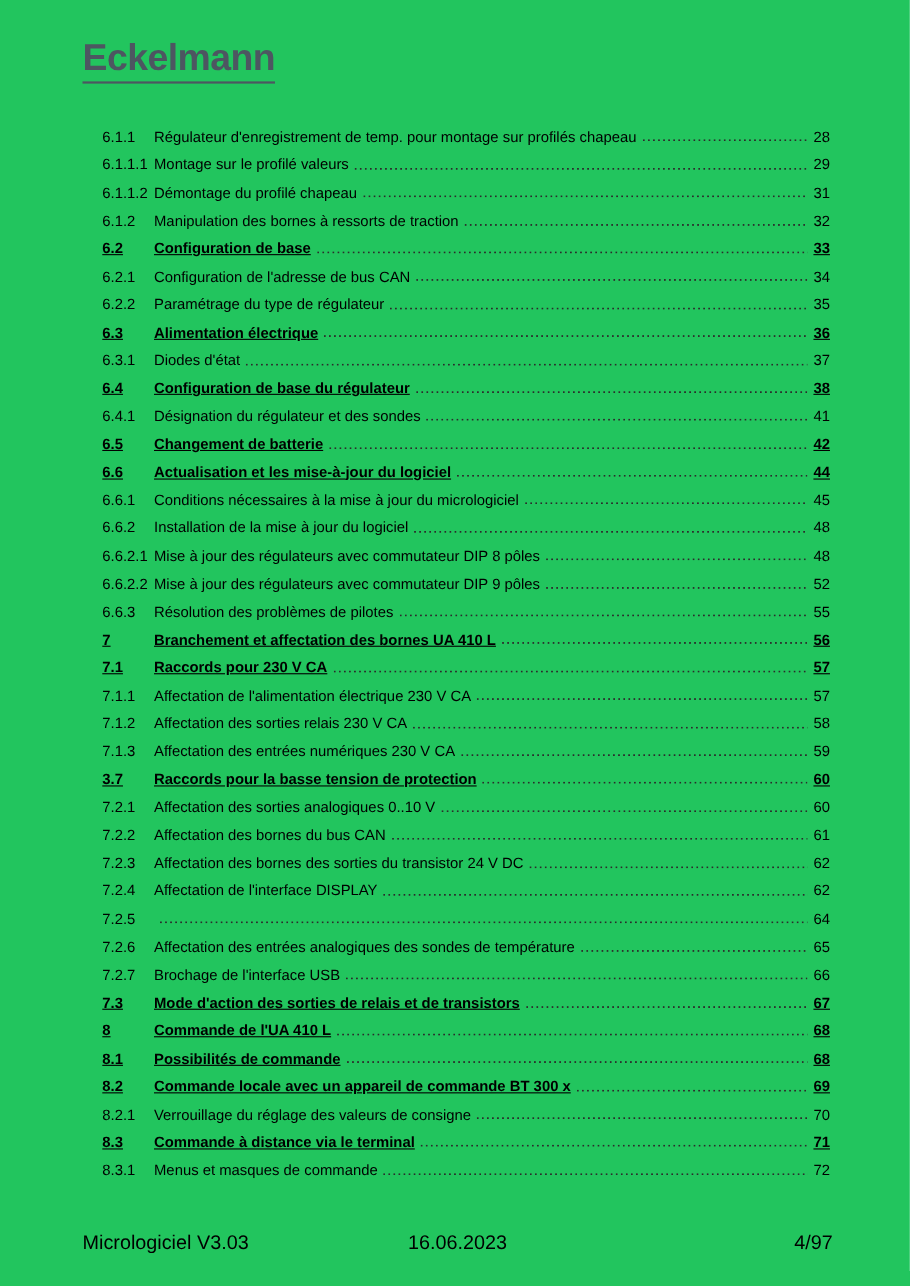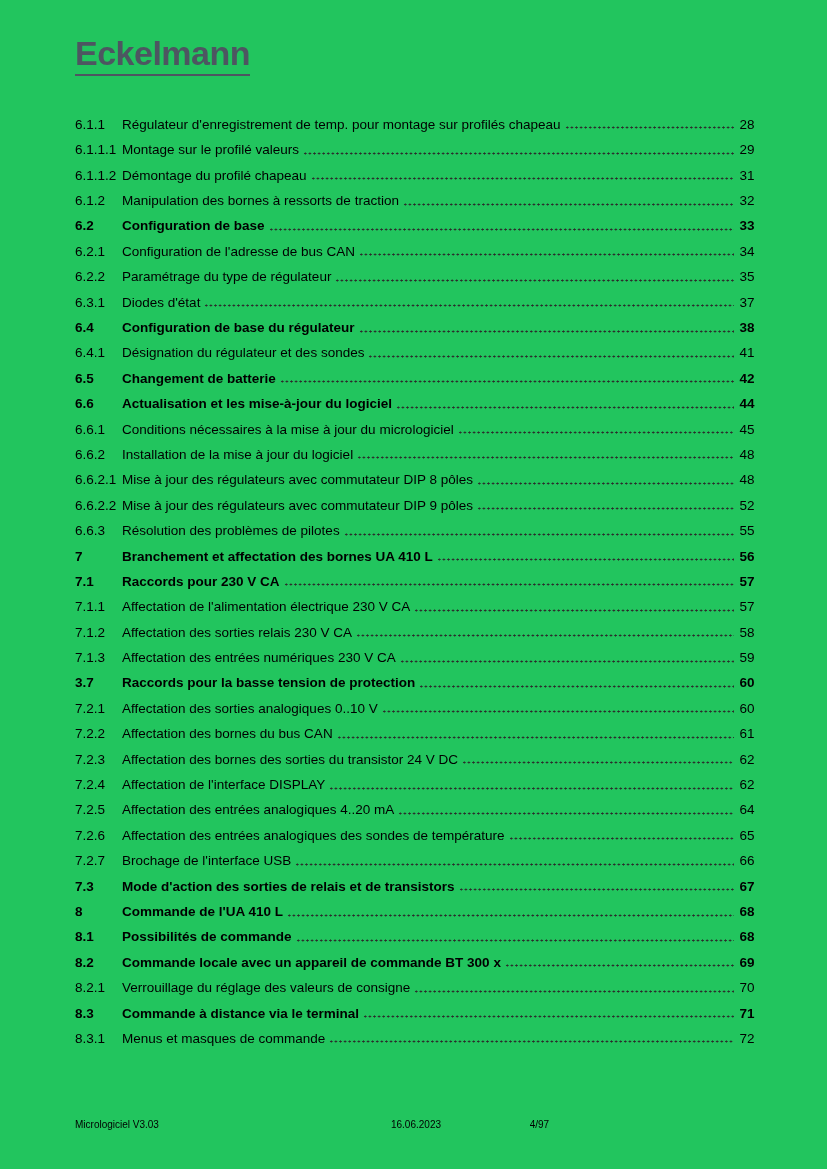--- a/index.html
+++ b/index.html
@@ -17,50 +17,50 @@
     position: absolute; left: 75px; top: 36px;
     font-size: 34px; font-weight: bold;
     letter-spacing: -0.5px;
     color: #4d5661;
     border-bottom: 2px solid #4d5661;
     padding-bottom: 4px;
     line-height: 1;
   }
 
   
-  .toc { position: absolute; left: 75px; right: 70px; top: 107px; }
+  .toc { position: absolute; left: 93px; right: 70px; top: 107px; }
   .toc-row {
     display: flex; align-items: flex-end;
     height: 25.4px;
     font-size: 13.5px;
     white-space: nowrap;
   }
-  .toc-row.bold { font-weight: bold; }
+  .toc-row.bold { font-weight: bold; text-decoration: underline; }
   .toc-row .num { width: 43px; flex-shrink: 0; line-height: 1.15; padding-right: 4px; }
   .toc-row .title { line-height: 1.15; }
   .toc-row .leader {
     flex: 1 1 auto; min-width: 12px;
     height: 3px;
     align-self: flex-end;
     margin: 0 3px 3px 4px;
     background-image: radial-gradient(circle, #2b2b2b 0.9px, transparent 1.15px);
     background-size: 4.6px 3px;
     background-repeat: repeat-x;
     background-position: left bottom;
   }
   .toc-row .pagenum { min-width: 20px; text-align: center; line-height: 1.15; }
 
   
   .footer {
     position: absolute; left: 75px; right: 70px; top: 1119px;
-    display: flex; font-size: 10px; line-height: 1.15;
+    display: flex; font-size: 18px; line-height: 1.15;
   }
   .footer .f-left  { flex: 1; text-align: left; }
   .footer .f-center{ flex: 1; text-align: center; }
-  .footer .f-right { flex: 1; text-align: left; }
+  .footer .f-right { flex: 1; text-align: right; }
 </style>
 </head>
 <body>
 
 <div class="page">
 
   <div class="logo">Eckelmann</div>
 
   <div class="toc">
       <div class="toc-row">
@@ -98,20 +98,26 @@
         <span class="title">Configuration de l'adresse de bus CAN</span>
         <span class="leader"></span>
         <span class="pagenum">34</span>
       </div>
       <div class="toc-row">
         <span class="num">6.2.2</span>
         <span class="title">Paramétrage du type de régulateur</span>
         <span class="leader"></span>
         <span class="pagenum">35</span>
       </div>
+      <div class="toc-row bold">
+        <span class="num">6.3</span>
+        <span class="title">Alimentation électrique</span>
+        <span class="leader"></span>
+        <span class="pagenum">36</span>
+      </div>
       <div class="toc-row">
         <span class="num">6.3.1</span>
         <span class="title">Diodes d'état</span>
         <span class="leader"></span>
         <span class="pagenum">37</span>
       </div>
       <div class="toc-row bold">
         <span class="num">6.4</span>
         <span class="title">Configuration de base du régulateur</span>
         <span class="leader"></span>
@@ -220,21 +226,20 @@
         <span class="pagenum">62</span>
       </div>
       <div class="toc-row">
         <span class="num">7.2.4</span>
         <span class="title">Affectation de l'interface DISPLAY</span>
         <span class="leader"></span>
         <span class="pagenum">62</span>
       </div>
       <div class="toc-row">
         <span class="num">7.2.5</span>
-        <span class="title">Affectation des entrées analogiques 4..20 mA</span>
         <span class="leader"></span>
         <span class="pagenum">64</span>
       </div>
       <div class="toc-row">
         <span class="num">7.2.6</span>
         <span class="title">Affectation des entrées analogiques des sondes de température</span>
         <span class="leader"></span>
         <span class="pagenum">65</span>
       </div>
       <div class="toc-row">

